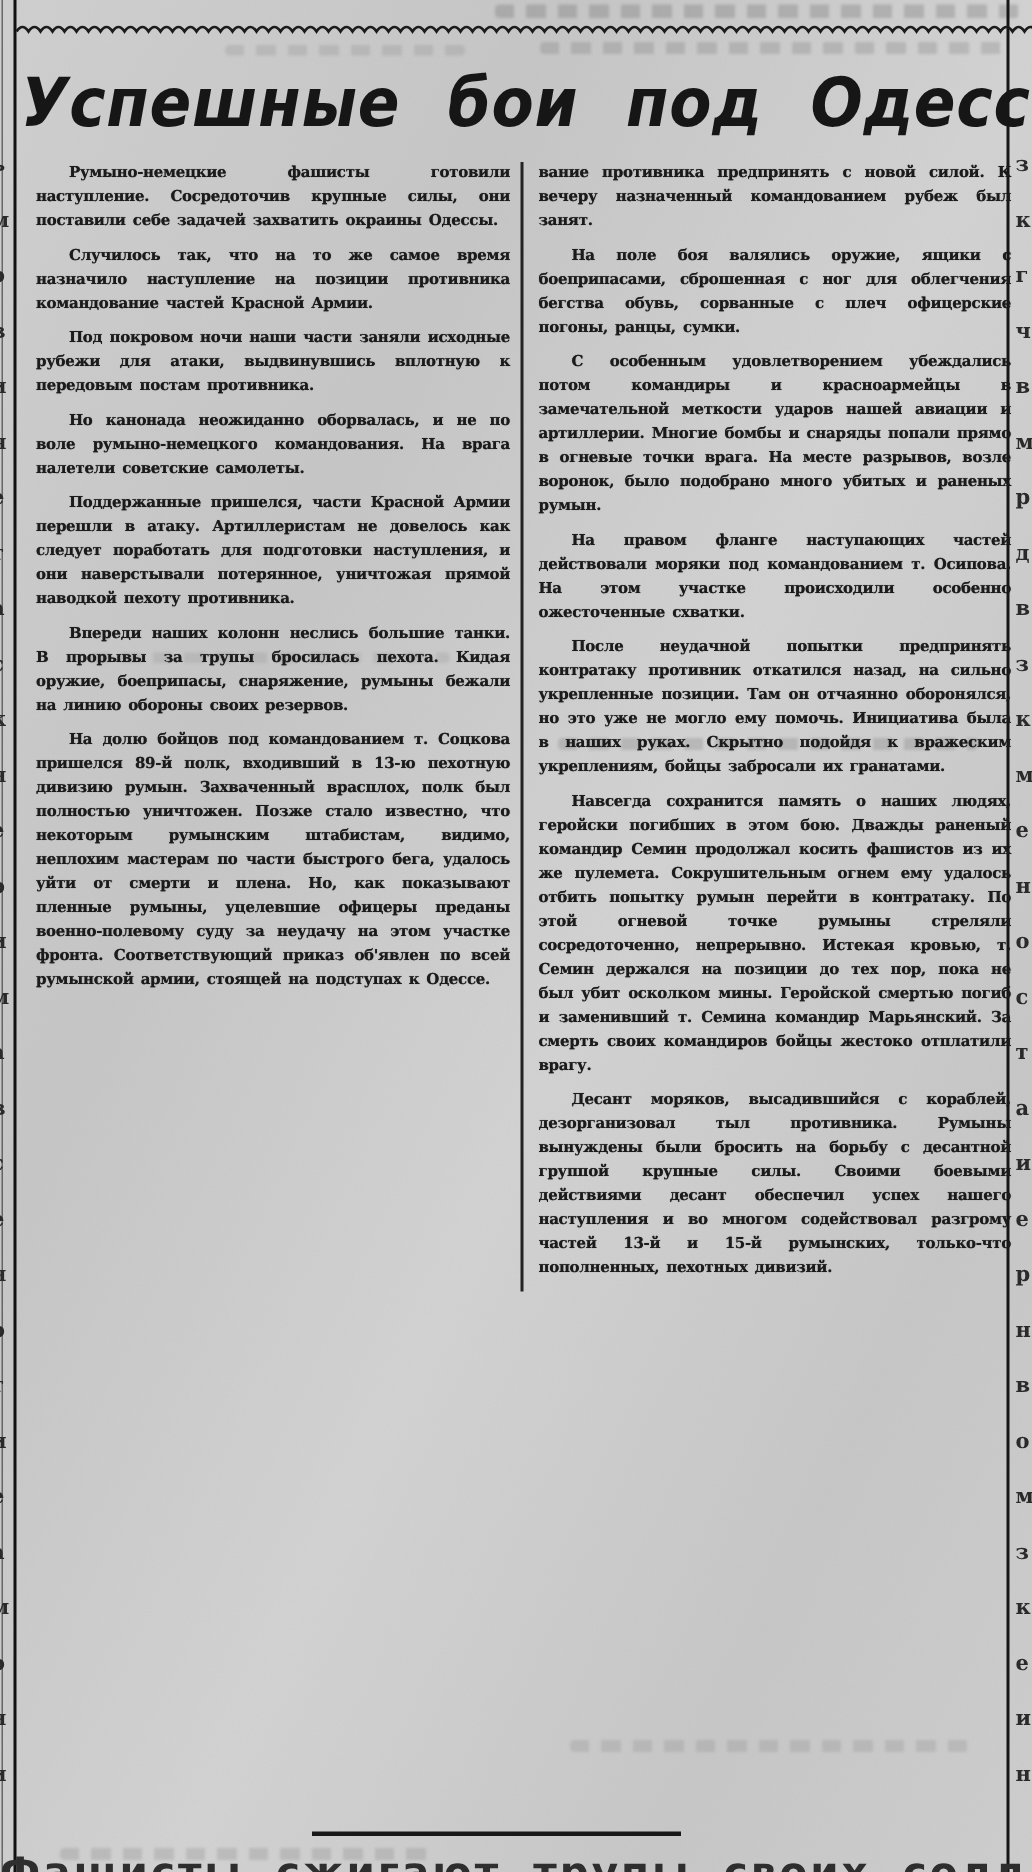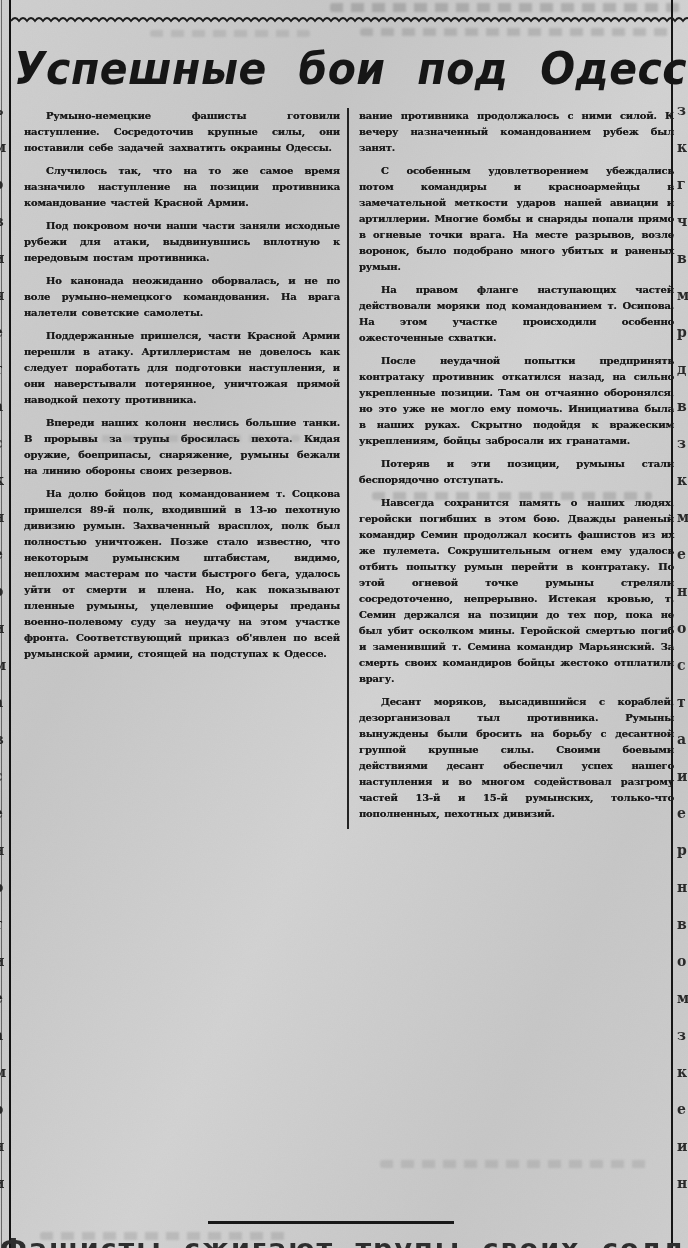--- a/index.html
+++ b/index.html
@@ -187,25 +187,25 @@
         <p>Случилось так, что на то же самое время назначило наступление на позиции противника командование частей Красной Армии.</p>
         <p>Под покровом ночи наши части заняли исходные рубежи для атаки, выдвинувшись вплотную к передовым постам противника.</p>
         <p>Но канонада неожиданно оборвалась, и не по воле румыно-немецкого командования. На врага налетели советские самолеты.</p>
         <p>Поддержанные пришелся, части Красной Армии перешли в атаку. Артиллеристам не довелось как следует поработать для подготовки наступления, и они наверстывали потерянное, уничтожая прямой наводкой пехоту противника.</p>
         <p>Впереди наших колонн неслись большие танки. В прорывы за трупы бросилась пехота. Кидая оружие, боеприпасы, снаряжение, румыны бежали на линию обороны своих резервов.</p>
         <p>На долю бойцов под командованием т. Соцкова пришелся 89-й полк, входивший в 13-ю пехотную дивизию румын. Захваченный врасплох, полк был полностью уничтожен. Позже стало известно, что некоторым румынским штабистам, видимо, неплохим мастерам по части быстрого бега, удалось уйти от смерти и плена. Но, как показывают пленные румыны, уцелевшие офицеры преданы военно-полевому суду за неудачу на этом участке фронта. Соответствующий приказ об'явлен по всей румынской армии, стоящей на подступах к Одессе.</p>
       </div>
     <div class="divider"></div>
     <div class="col col-right">
       <div>
-          <p class="noindent">вание противника продолжалось с ними силой. К вечеру назначенный командованием рубеж был занят.</p>
+          <p class="noindent">вание противника предпринять с новой силой. К вечеру назначенный командованием рубеж был занят.</p>
+          <p>На поле боя валялись оружие, ящики с боеприпасами, сброшенная с ног для облегчения бегства обувь, сорванные с плеч офицерские погоны, ранцы, сумки.</p>
           <p>С особенным удовлетворением убеждались потом командиры и красноармейцы в замечательной меткости ударов нашей авиации и артиллерии. Многие бомбы и снаряды попали прямо в огневые точки врага. На месте разрывов, возле воронок, было подобрано много убитых и раненых румын.</p>
           <p>На правом фланге наступающих частей действовали моряки под командованием т. Осипова. На этом участке происходили особенно ожесточенные схватки.</p>
           <p>После неудачной попытки предпринять контратаку противник откатился назад, на сильно укрепленные позиции. Там он отчаянно оборонялся, но это уже не могло ему помочь. Инициатива была в наших руках. Скрытно подойдя к вражеским укреплениям, бойцы забросали их гранатами.</p>
-          <p>Потеряв и эти позиции, румыны стали беспорядочно отступать.</p>
           <p>Навсегда сохранится память о наших людях, геройски погибших в этом бою. Дважды раненый командир Семин продолжал косить фашистов из их же пулемета. Сокрушительным огнем ему удалось отбить попытку румын перейти в контратаку. По этой огневой точке румыны стреляли сосредоточенно, непрерывно. Истекая кровью, т. Семин держался на позиции до тех пор, пока не был убит осколком мины. Геройской смертью погиб и заменивший т. Семина командир Марьянский. За смерть своих командиров бойцы жестоко отплатили врагу.</p>
           <p>Десант моряков, высадившийся с кораблей, дезорганизовал тыл противника. Румыны вынуждены были бросить на борьбу с десантной группой крупные силы. Своими боевыми действиями десант обеспечил успех нашего наступления и во многом содействовал разгрому частей 13-й и 15-й румынских, только-что пополненных, пехотных дивизий.</p>
         </div>
 
     </div>
   </div>
 
   <div class="bottom-rule"></div>
   <div class="teaser-clip">
     <div class="teaser">Фашисты сжигают трупы своих солдат</div>

